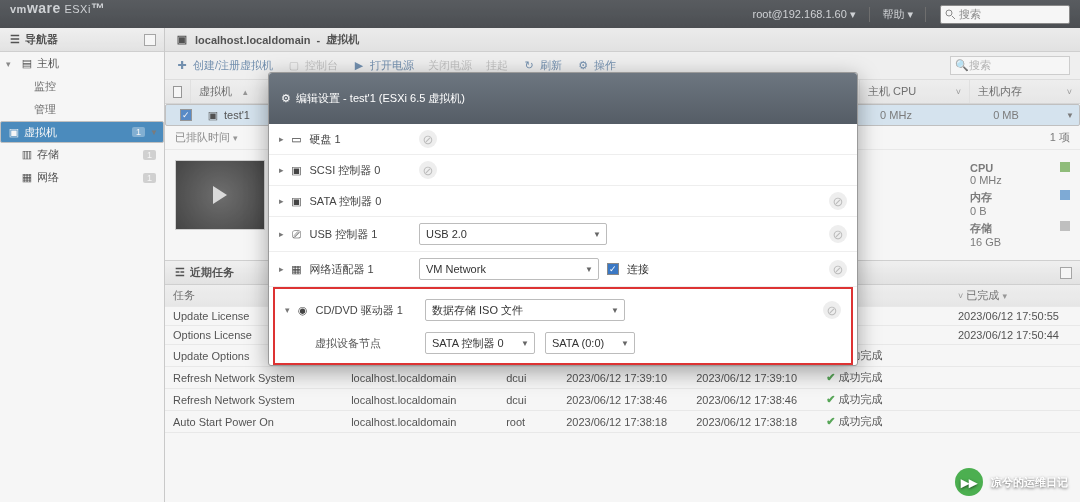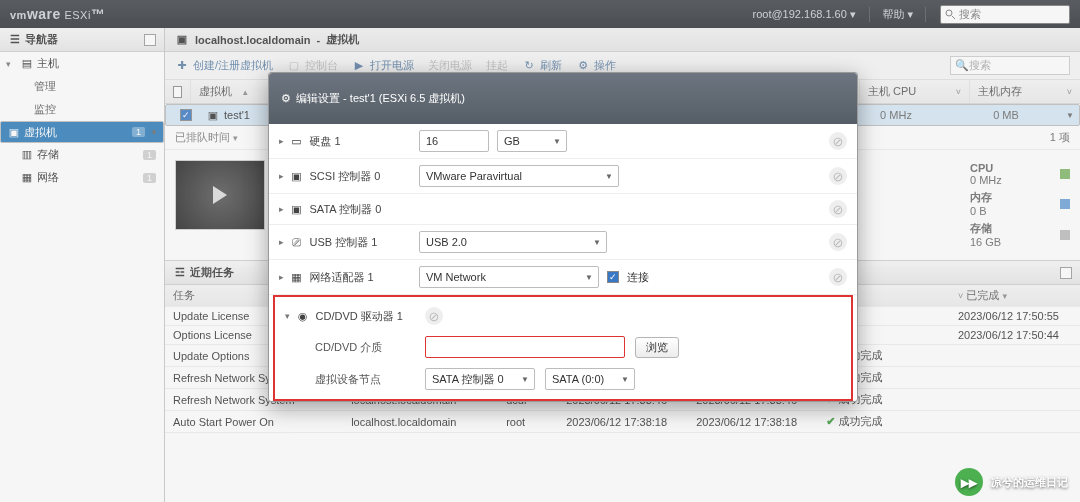--- a/index.html
+++ b/index.html
@@ -1,17 +1,17 @@
 <!DOCTYPE html>
 <html><head>
 <meta charset="utf-8">
 <style>
 *{box-sizing:border-box;margin:0;padding:0;font-family:"Helvetica Neue",Arial,"Microsoft YaHei",sans-serif;font-size:11px}
 body{background:#e8e8e8;width:1080px;height:502px;overflow:hidden;position:relative;color:#333}
-.topbar{height:28px;background:linear-gradient(#3b3f44,#2a2e33);color:#cfd2d6;display:flex;align-items:center;padding:0 10px;font-weight:bold}
+.topbar{height:28px;background:linear-gradient(#3b3f44,#2a2e33);color:#cfd2d6;display:flex;padding:0 10px;font-weight:bold}
 .topbar .brand{font-size:14px;letter-spacing:.5px}
 .topbar .brand span{font-weight:300}
 .topbar .right{margin-left:auto;display:flex;align-items:center;gap:14px;font-weight:normal;font-size:11px}
 .topbar .help{border-left:1px solid #555;border-right:1px solid #555;padding:0 12px}
 .topbar .srch{background:#fff;border:1px solid #777;color:#777;padding:1px 4px;width:130px;display:flex;align-items:center;border-radius:2px}
 .topbar .srch svg{margin-right:4px}
 
 .shell{display:flex;height:474px}
 .sidebar{width:165px;background:#fff;border-right:1px solid #c7c7c7;display:flex;flex-direction:column}
 .panelhead{background:linear-gradient(#f7f7f7,#e7e7e7);border-bottom:1px solid #cfcfcf;padding:4px 8px;font-weight:bold;display:flex;align-items:center}
@@ -40,21 +40,21 @@
 .row .c{padding:0 8px}
 .row .c.chk{width:26px;text-align:center}
 .row .c.name{flex:1;display:flex;align-items:center;gap:4px}
 .row .c.cpu,.row .c.mem{width:110px;text-align:center;color:#666}
 .quickfilter{padding:4px 10px;display:flex;align-items:center;color:#777;border-bottom:1px solid #eee}
 .quickfilter .count{margin-left:auto;color:#666}
 .preview{padding:10px;display:flex;gap:14px}
 .thumb{width:90px;height:70px;background:#444 radial-gradient(circle at 50% 50%,#555,#222);display:flex;align-items:center;justify-content:center;border:1px solid #cfcfcf}
 .play{width:0;height:0;border-left:14px solid #ddd;border-top:9px solid transparent;border-bottom:9px solid transparent}
 .metrics{margin-left:auto;width:100px;font-size:11px;color:#666}
-.metric{display:flex;align-items:center;justify-content:space-between;padding:2px 0}
+.metric{display:flex;align-items:flex-start;justify-content:space-between;padding:2px 0}
 .metric .lbl{font-weight:bold}
 .metric .bar{width:10px;height:10px;background:#7fb764;display:inline-block}
 .metric.mem .bar{background:#6aa0d6}
 .metric.str .bar{background:#bbb}
 
 .taskpanel{border-top:1px solid #cfcfcf;flex:0 0 155px;display:flex;flex-direction:column;background:#fff}
 .taskpanel .panelhead{font-size:11px}
 .thead,.trow{display:flex;align-items:center;border-bottom:1px solid #eee;padding:3px 0}
 .thead{background:linear-gradient(#f5f5f5,#ececec);font-weight:normal;color:#555}
 .tcell{padding:0 8px;overflow:hidden;white-space:nowrap;text-overflow:ellipsis}
@@ -116,22 +116,22 @@
 
 <div class="shell">
   <div class="sidebar">
     <div class="panelhead">
       <span class="ico">☰</span>&nbsp;<span>导航器</span>
       <span class="ctl">
           <span class="sq"></span>
         </span>
     </div>
     <div class="navitem"><span class="arr">▾</span><span class="ico">▤</span>&nbsp;<span>主机</span></div>
+    <div class="navitem sub">监控</div>
     <div class="navitem sub">管理</div>
-    <div class="navitem sub">监控</div>
     <div class="navitem sel"><span class="ico">▣</span>&nbsp;<span>虚拟机</span><span class="badge">1</span></div>
     <div class="navitem"><span class="ico">▥</span>&nbsp;<span>存储</span><span class="badge">1</span></div>
     <div class="navitem"><span class="ico">▦</span>&nbsp;<span>网络</span><span class="badge">1</span></div>
   </div>
 
   <div class="main">
     <div class="crumb">
       <span class="ico">▣</span>
       <span>localhost.localdomain</span>
       <span>-</span>
@@ -295,34 +295,27 @@
 <div class="overlay"></div>
 <div class="modal">
   <div class="mhead"><span class="ico">⚙</span>&nbsp;<span>编辑设置 - test'1 (ESXi 6.5 虚拟机)</span></div>
   <div class="mbody">
     <div class="hwrow">
       <div class="lab">
           <span class="tw">▸</span>
           <span class="ico">▭</span>
           <span>硬盘 1</span>
         </div>
-      <div class="ctr">
-          <span class="inp" style="width:70px">16</span>
-          <span class="sel" style="width:70px">GB</span>
-        </div>
       <span class="rem">⊘</span>
     </div>
     <div class="hwrow">
       <div class="lab">
           <span class="tw">▸</span>
           <span class="ico">▣</span>
           <span>SCSI 控制器 0</span>
-        </div>
-      <div class="ctr">
-          <span class="sel" style="width:200px">VMware Paravirtual</span>
         </div>
       <span class="rem">⊘</span>
     </div>
     <div class="hwrow">
       <div class="lab">
           <span class="tw">▸</span>
           <span class="ico">▣</span>
           <span>SATA 控制器 0</span>
         </div>
       <div class="ctr"></div>
@@ -353,26 +346,24 @@
       <span class="rem">⊘</span>
     </div>
 
     <div class="hi">
       <div class="hwrow" style="border:none">
         <div class="lab">
             <span class="tw">▾</span>
             <span class="ico">◉</span>
             <span>CD/DVD 驱动器 1</span>
           </div>
+        <div class="ctr">
+            <span class="sel" style="width:200px">数据存储 ISO 文件</span>
+          </div>
         <span class="rem">⊘</span>
-      </div>
-      <div class="subrow">
-        <div class="slab">CD/DVD 介质</div>
-        <span class="inp" style="width:200px;border-color:#d33"></span>
-        <span class="btn" style="padding:2px 10px">浏览</span>
       </div>
       <div class="subrow">
         <div class="slab">虚拟设备节点</div>
         <span class="sel" style="width:110px">SATA 控制器 0</span>
         <span class="sel" style="width:90px">SATA (0:0)</span>
       </div>
 
     </div>
   </div>
 </div>

